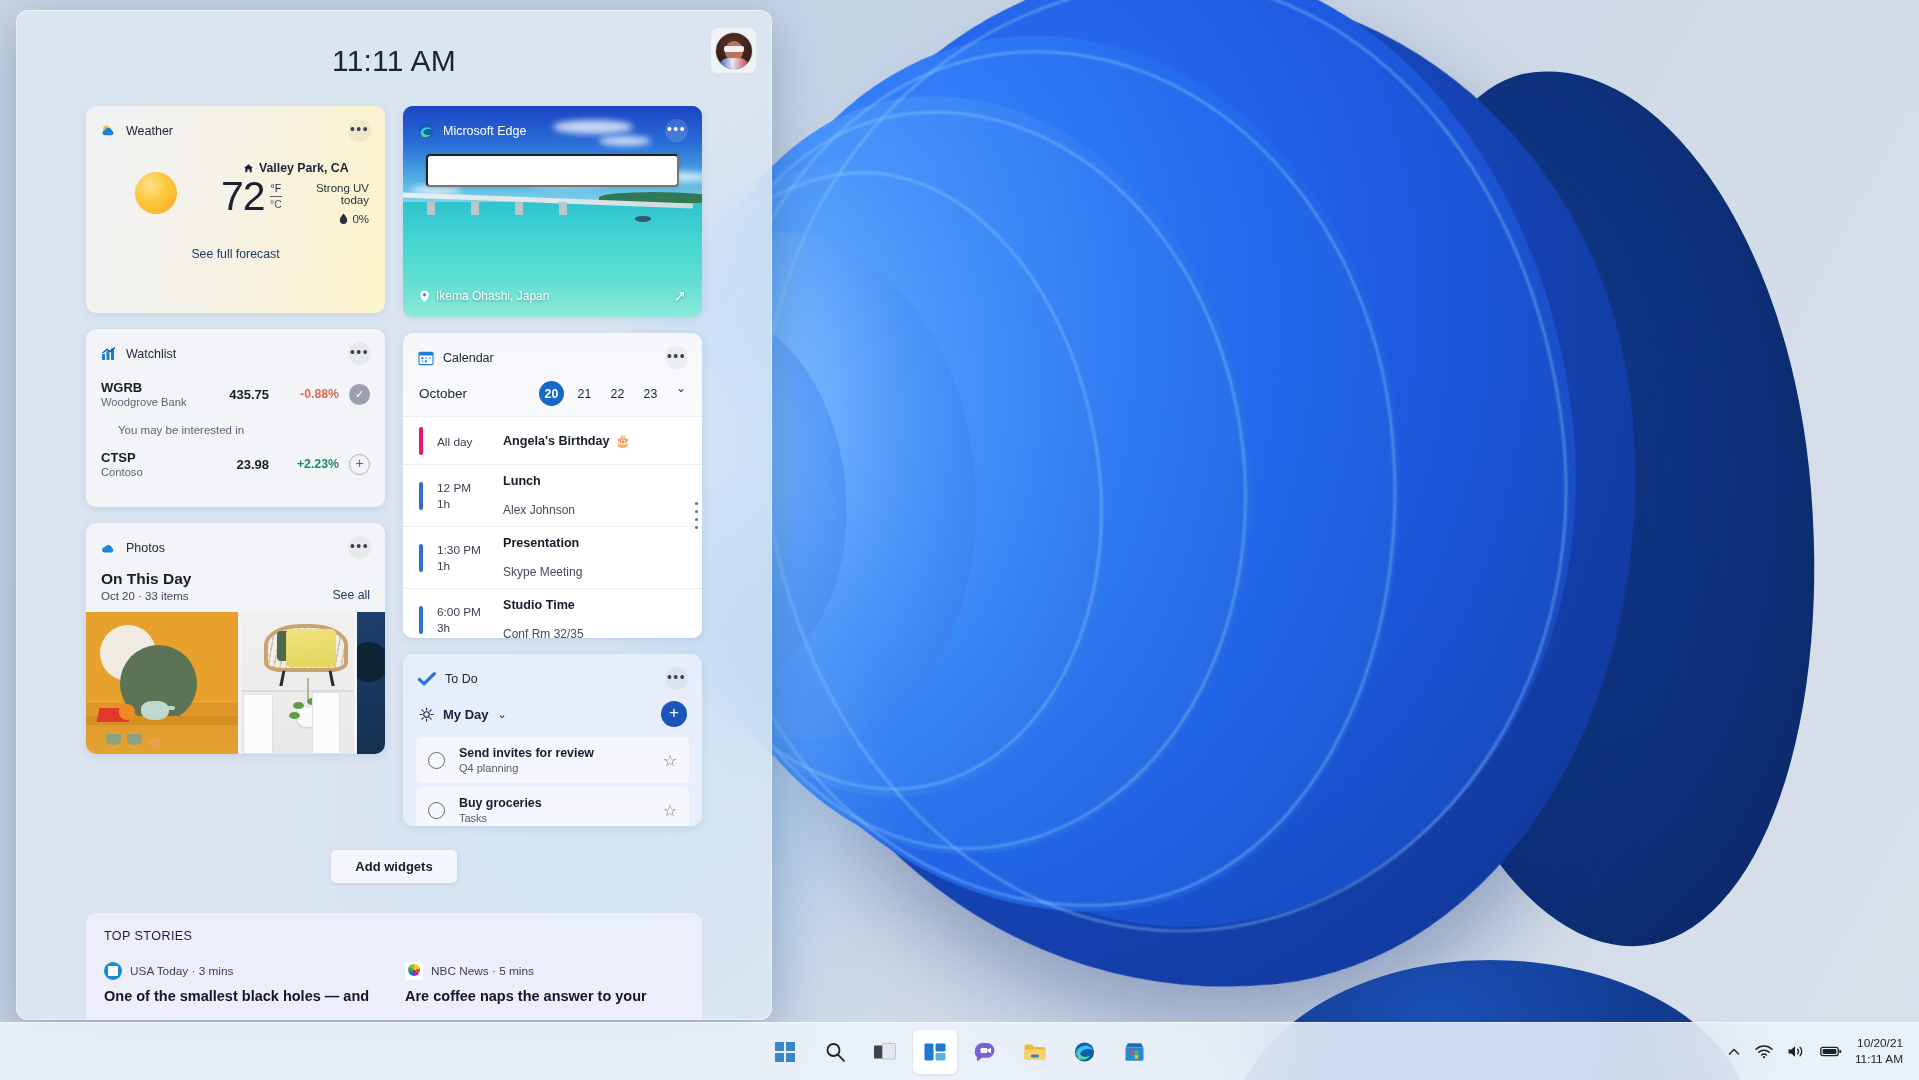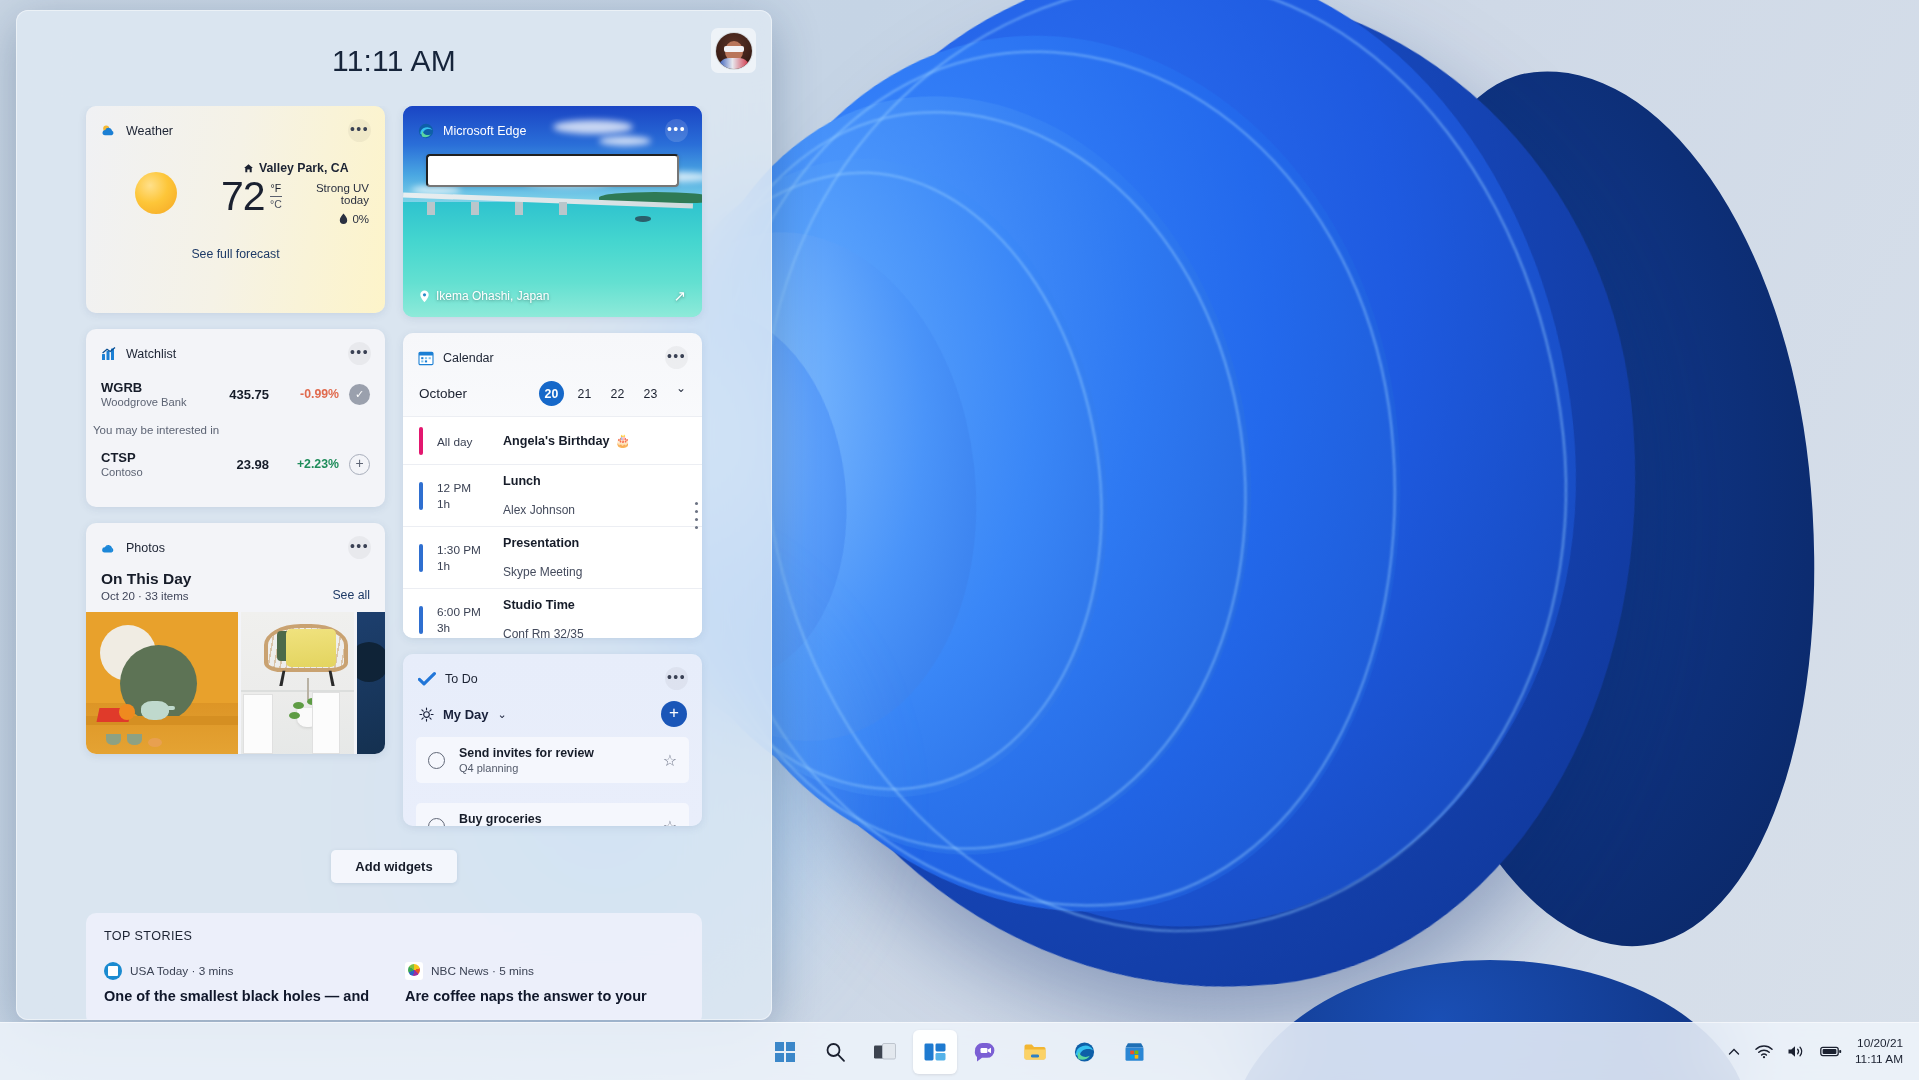--- a/index.html
+++ b/index.html
@@ -242,21 +242,21 @@
   .chg-up { color: #1e8c5a; }
   .stock-btn {
     width: 21px; height: 21px; border-radius: 50%;
     margin-left: 10px; display:flex; align-items:center; justify-content:center;
     font-size: 13px; cursor: pointer;
   }
   .btn-added { background: #9aa0ad; color: #fff; font-size: 11px; }
   .btn-add { border: 1px solid #a7adba; color: #5d6474; font-size: 14px; line-height:0; padding-bottom:2px;}
   #watchlist-note {
     font-size: 11.5px; color: #5d6474;
-    padding: 12px 15px 6px 7px;
+    padding: 12px 15px 6px 32px;
   }
 
   
   #photos-widget { height: 231px; }
   #photos-info { padding: 4px 15px 10px 15px; display:flex; align-items:flex-end; }
   #photos-title { font-size: 15.5px; font-weight: 700; color: #161c29; }
   #photos-sub { font-size: 11.5px; color: #40465a; margin-top: 2px; }
   #see-all { margin-left:auto; font-size: 12.3px; color: #1e3a66; cursor:pointer; }
   #collage { display: flex; height: 146px; gap: 3px; }
   #photo-a {
@@ -475,21 +475,21 @@
     padding: 4px 15px 10px 16px; gap: 9px;
   }
   #todo-list-name { font-size: 13px; color:#18203a; font-weight:600; }
   #todo-chev { font-size: 11px; color:#18203a; }
   #todo-add {
     margin-left:auto; width: 26px; height: 26px; border-radius:50%;
     background:#1a56b8; color:#fff; display:flex; align-items:center;
     justify-content:center; font-size: 17px; cursor:pointer; line-height:0;
     padding-bottom:2px;
   }
-  #todo-items { padding: 0 13px; display:flex; flex-direction:column; gap: 20px; }
+  #todo-items { padding: 0 13px; display:flex; flex-direction:column; gap: 4px; }
   .todo-item {
     display:flex; align-items:center;
     background:#f5f7fd; border-radius: 5px;
     padding: 9px 12px; cursor:pointer; min-height: 44px;
   }
   .todo-check {
     width: 17px; height: 17px; border-radius:50%;
     border: 1.4px solid #616878; margin-right: 14px; flex:0 0 auto;
     cursor:pointer;
   }
@@ -664,21 +664,21 @@
             <span class="w-title">Watchlist</span>
             <span class="w-more">•••</span>
           </div>
 
           <div class="stock-row">
             <div class="stock-names">
               <div class="stock-sym">WGRB</div>
               <div class="stock-co">Woodgrove Bank</div>
             </div>
             <div class="stock-price">435.75</div>
-            <div class="stock-chg chg-down">-0.99%</div>
+            <div class="stock-chg chg-down">-0.88%</div>
             <div class="stock-btn btn-added">✓</div>
           </div>
 
           <div id="watchlist-note">You may be interested in</div>
 
           <div class="stock-row">
             <div class="stock-names">
               <div class="stock-sym">CTSP</div>
               <div class="stock-co">Contoso</div>
             </div>

